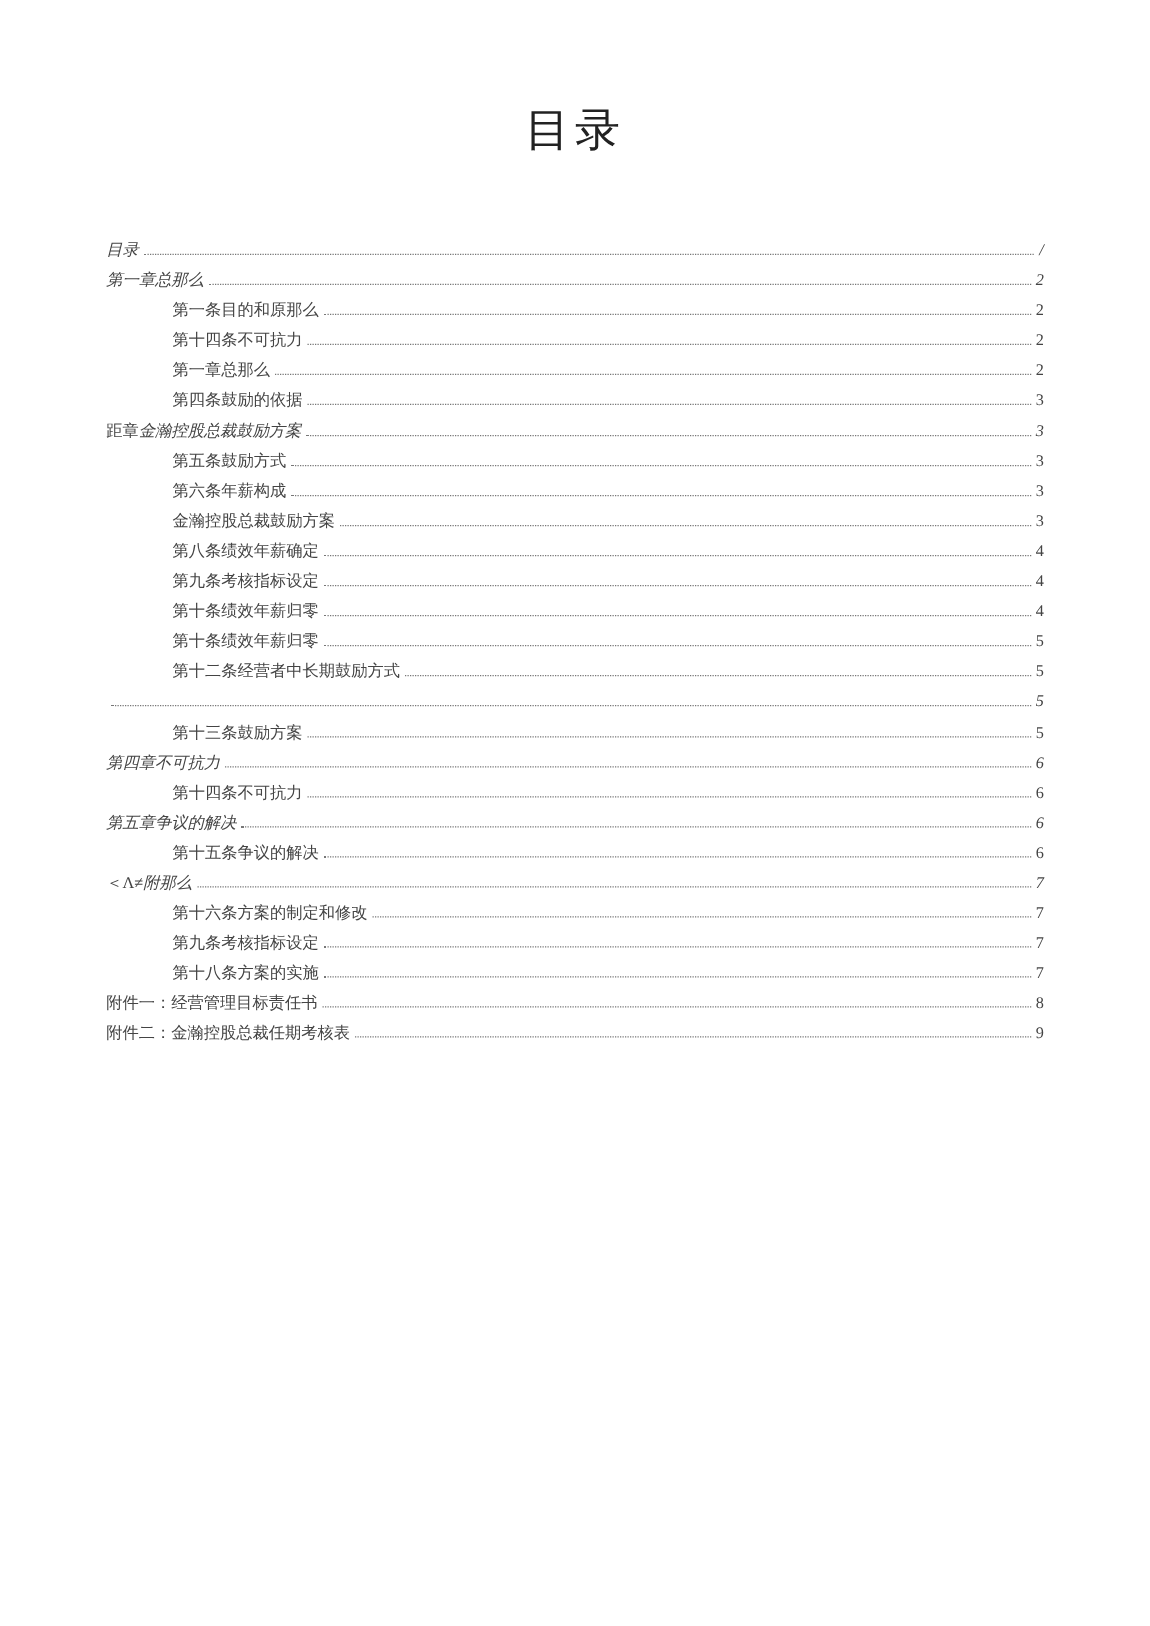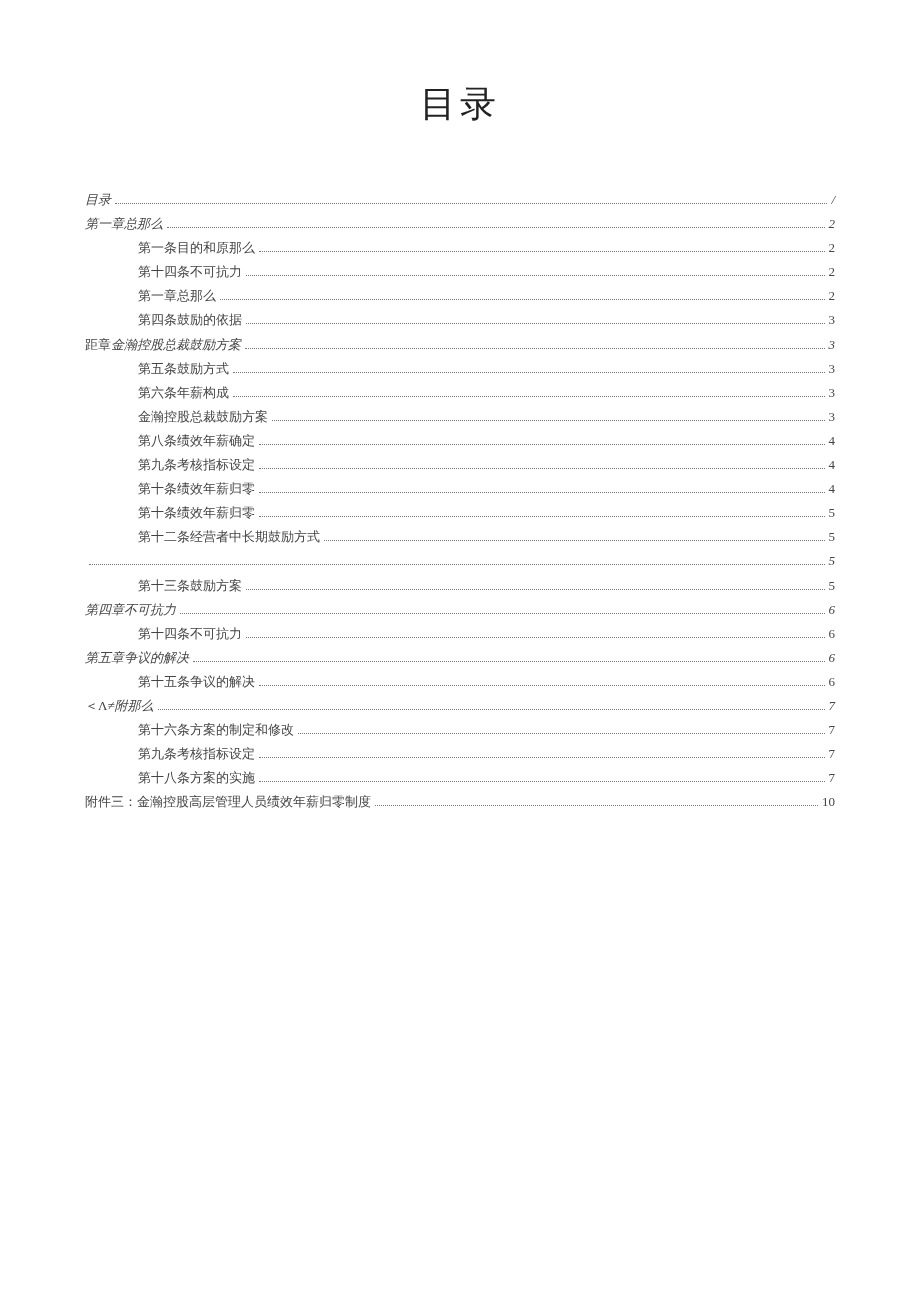--- a/index.html
+++ b/index.html
@@ -170,17 +170,22 @@
       <span class="label">第九条考核指标设定</span>
       <span class="dots"></span>
       <span class="page">7</span>
     </div>
     <div class="toc-line level-2">
       <span class="label">第十八条方案的实施</span>
       <span class="dots"></span>
       <span class="page">7</span>
     </div>
     <div class="toc-line level-1">
-      <span class="label">附件三：金瀚控股高层管理人员绩效年薪归零制度</span>
+      <span class="label">附件一：经营管理目标责任书</span>
       <span class="dots"></span>
-      <span class="page">10</span>
+      <span class="page">8</span>
+    </div>
+    <div class="toc-line level-1">
+      <span class="label">附件二：金瀚控股总裁任期考核表</span>
+      <span class="dots"></span>
+      <span class="page">9</span>
     </div>
   </div>
 
 </body></html>

